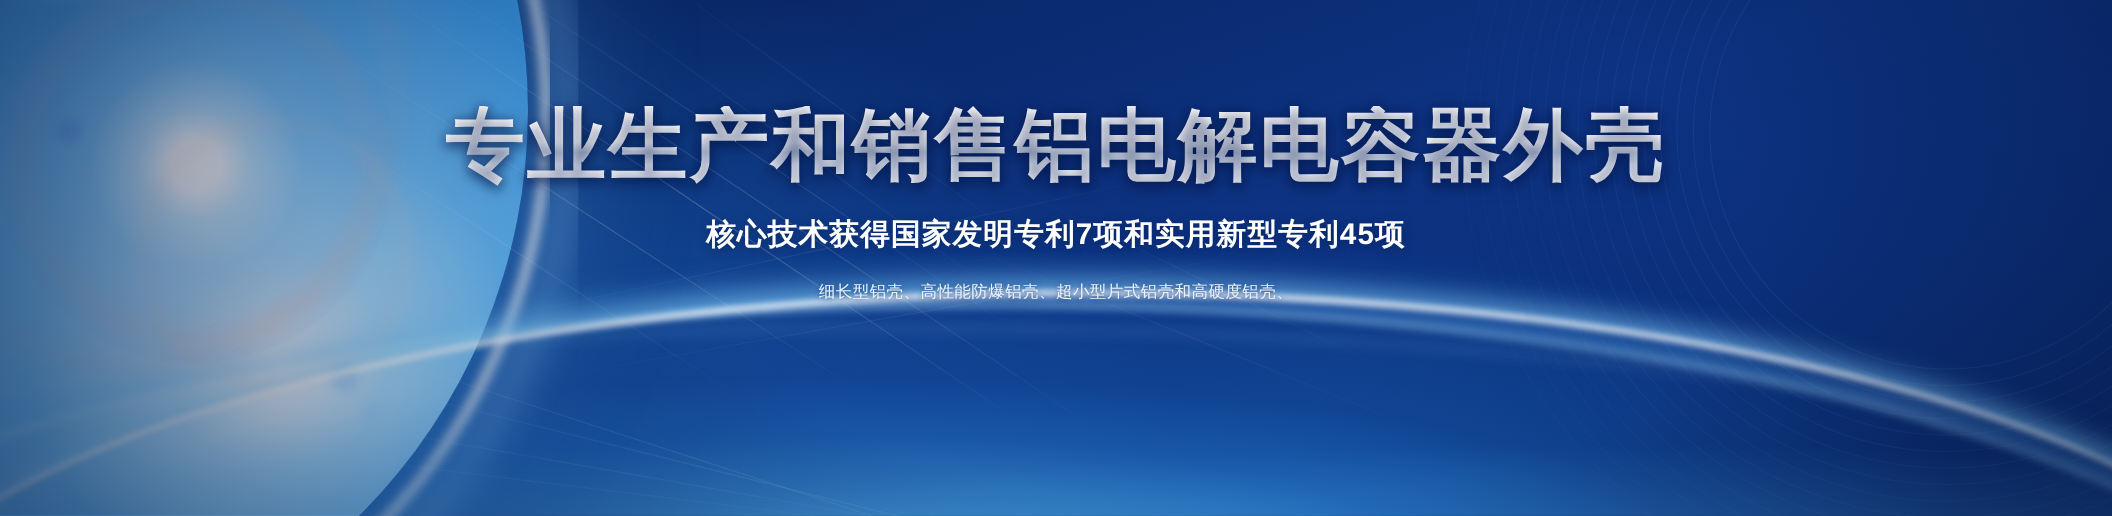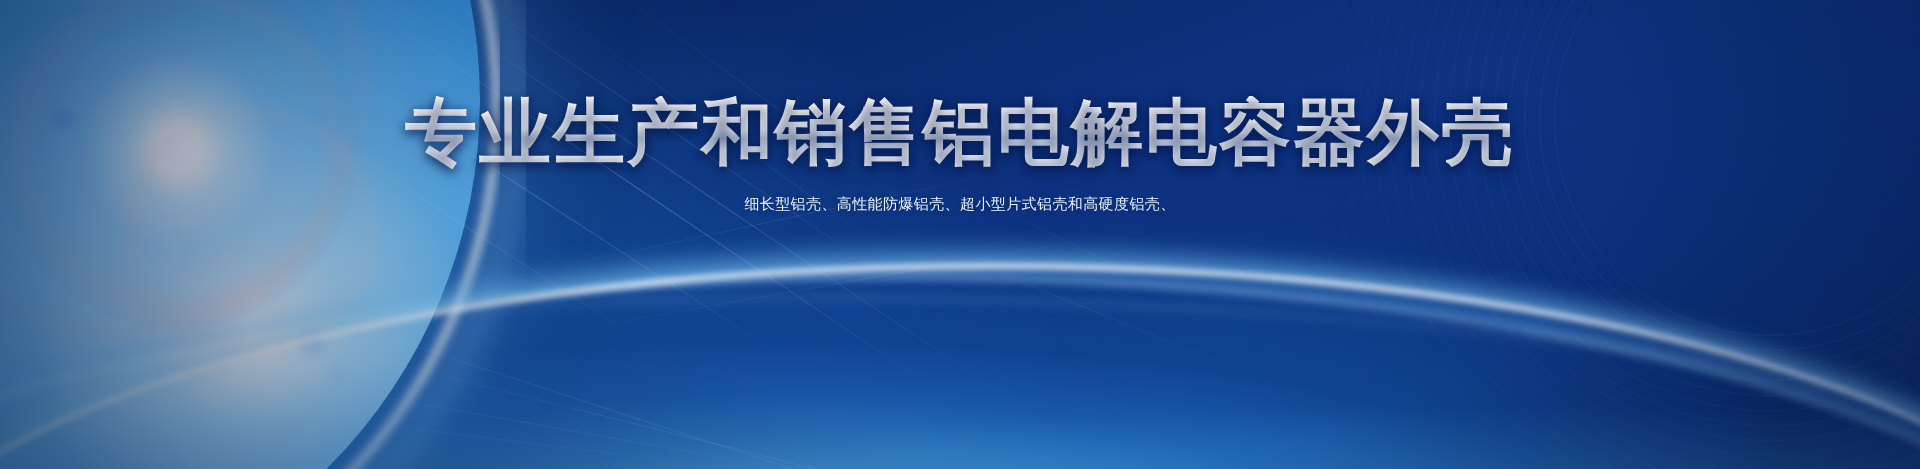--- a/index.html
+++ b/index.html
@@ -248,19 +248,20 @@
   <div class="glowfloor"></div>
   <div class="ribbon b3"></div>
   <div class="ribbon b2"></div>
   <div class="ribbon b1"></div>
 
   <div class="vignette"></div>
 
   <div class="content">
     <h1 class="headline">专业生产和销售铝电解电容器外壳</h1>
 
+    <p class="subhead">核心技术获得国家发明专利7项和实用新型专利45项</p>
 
     <div class="detail">
       <div>细长型铝壳、高性能防爆铝壳、超小型片式铝壳和高硬度铝壳、</div>
     </div>
   </div>
 
 </div>
 
 </body></html>

